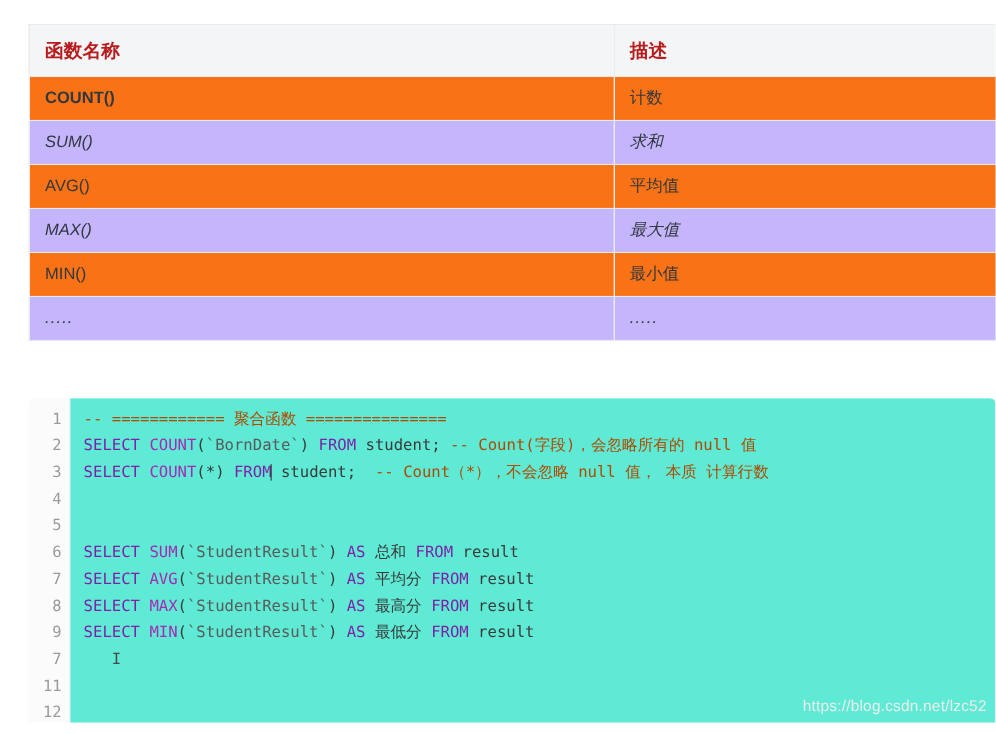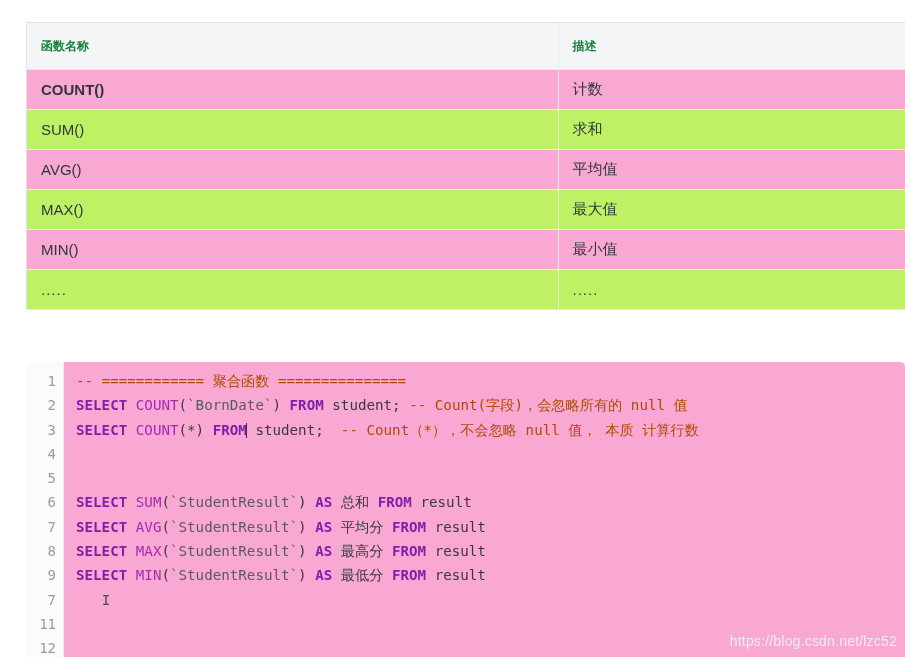--- a/index.html
+++ b/index.html
@@ -46,26 +46,26 @@
     vertical-align: middle;
     overflow: hidden;
     white-space: nowrap;
   }
   table.fn-table th:last-child,
   table.fn-table td:last-child { border-right: none; }
 
   table.fn-table thead th {
     background: #f4f5f6;
     font-weight: bold;
-    font-size: 12px;
-    color: #15803d;
+    font-size: 17px;
+    color: #b91c1c;
     height: 46px;
   }
-  table.fn-table tbody tr.alt td { background: #bef264; }
-  table.fn-table tbody tr.white td { background: #f9a8d4; }
+  table.fn-table tbody tr.alt td { background: #c4b5fd; font-style: italic; }
+  table.fn-table tbody tr.white td { background: #f97316; }
   table.fn-table tbody tr:last-child td { border-bottom: none; }
 
   .cell-strong { font-weight: bold; font-size: 15.5px; color: #1b1f23; }
   .cell-dots { color: #9aa0a6; font-size: 12px; letter-spacing: 1px; }
   .cell-indent-1 { padding-left: 21px; }
   .cell-indent-2 { padding-left: 25px; }
   .cell-cjk { font-size: 15px; color: #31373d; }
 
   
   .code-wrap {
@@ -100,31 +100,31 @@
     box-sizing: border-box;
     font-family: "DejaVu Sans Mono", "Liberation Mono", monospace;
     font-size: 14px;
     color: #9b9b9b;
   }
   .codearea {
     flex: 1 1 auto;
     padding-top: 7px;
     padding-left: 12px;
     box-sizing: border-box;
-    background: #f9a8d4;
+    background: #5eead4;
   }
   .codearea .cl {
     height: 24.3px;
     line-height: 24.3px;
     font-family: "DejaVu Sans Mono", "Liberation Mono", monospace;
     font-size: 14.2px;
     white-space: pre;
     color: #3a3a3a;
   }
-  .kw   { color: #7f20a8; font-weight: bold; }   
+  .kw   { color: #7f20a8; font-weight: normal; }   
   .fn   { color: #a52ab5; font-weight: normal; }   
   .cmt  { color: #b14a00; }                      
   .cmt-cjk { color: #b14a00; }
   .id   { color: #3a3a3a; }                      
   .num  { color: #3a3a3a; }
   .cjk  { color: #3a3a3a; }
   .tick { color: #5a5a5a; }
 
   
   .caret {

